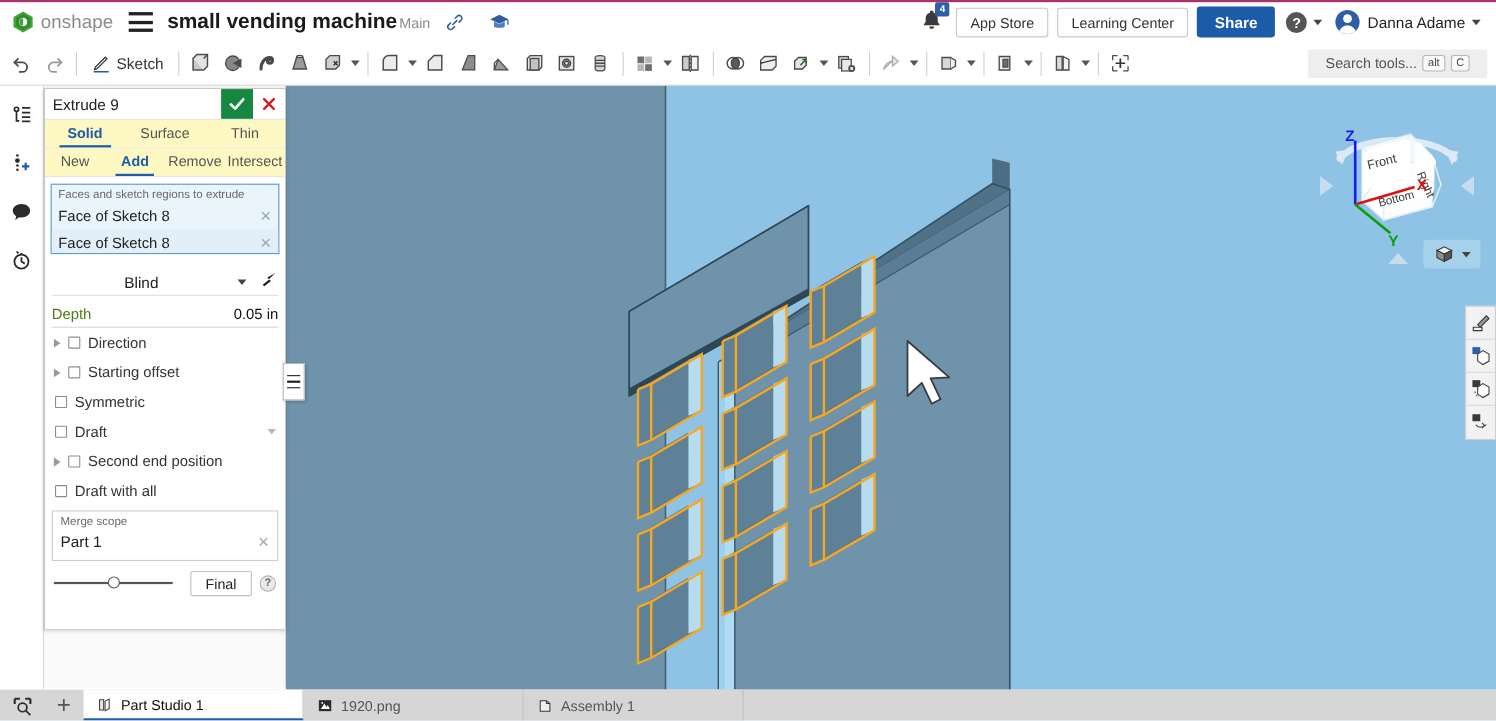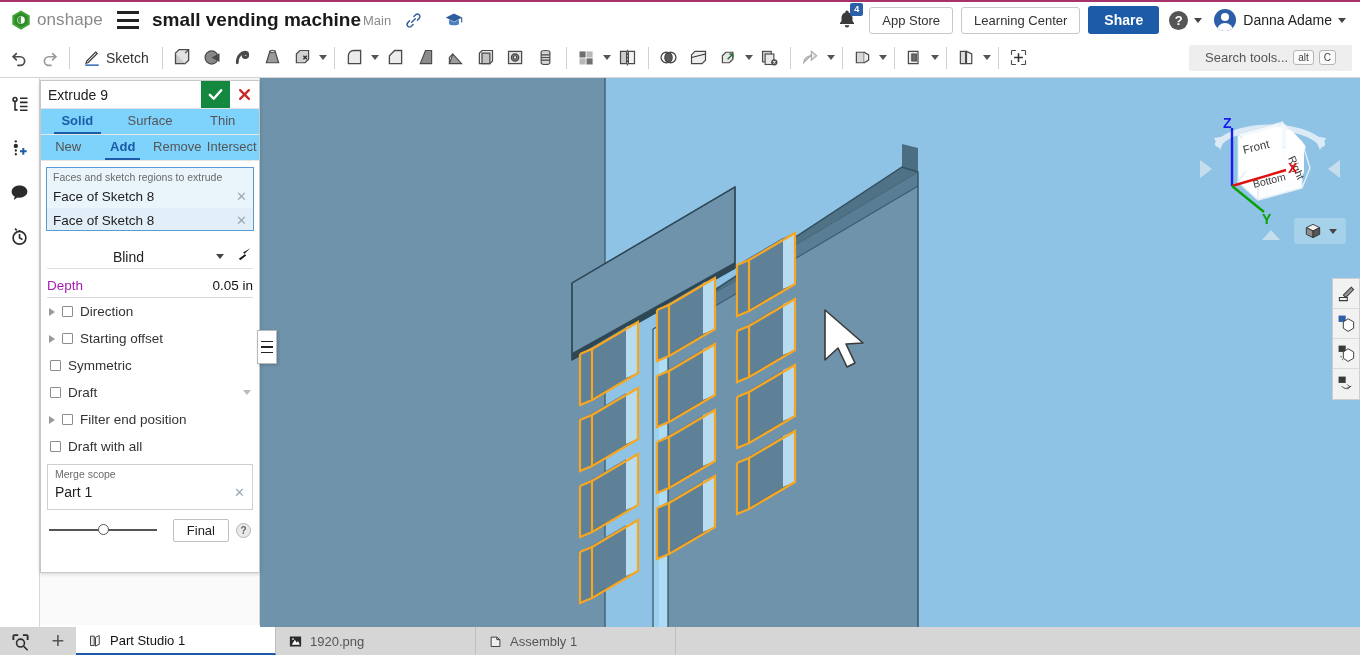--- a/index.html
+++ b/index.html
@@ -109,21 +109,21 @@
   }
   .dlg-title {
     height: 28px; display: flex; align-items: center; background: #fff;
     border-bottom: 1px solid #e2e2e2; padding-left: 7px;
   }
   .dlg-title span.t { font-size: 14px; color: #222; flex: 1; }
   .ok-btn { width: 29px; height: 27px; background: #14883e; color: #fff;
     display: flex; align-items: center; justify-content: center; cursor: pointer; }
   .cancel-btn { width: 29px; height: 27px; color: #c62828; display: flex;
     align-items: center; justify-content: center; cursor: pointer; font-size: 17px; font-weight: bold; }
-  .tabs1, .tabs2 { display: flex; background: #7dd3fc; }
+  .tabs1, .tabs2 { display: flex; background: #fef9c3; }
   .tabs1 { height: 26px; border-bottom: 1px solid #e6e6e6; }
   .tabs2 { height: 26px; border-bottom: 1px solid #e6e6e6; }
   .tab {
     flex: 1; font-size: 13px; text-align: center; line-height: 24px; color: #555; cursor: pointer;
     position: relative;
   }
   .tab.active { color: #1b5ba8; font-weight: bold; }
   .tab.active::after { content:""; position: absolute; left: 18%; right: 18%; bottom: 0;
     height: 2px; background: #1b5ba8; }
   .sel-box {
@@ -138,21 +138,21 @@
   .sel-row:nth-child(odd) { background: #e2eff9; }
   .sel-row .x { margin-left: auto; color: #9aa9b5; font-size: 13px; cursor: pointer; }
   .dd-row { display: flex; align-items: center; margin: 14px 6px 0 6px;
     border-bottom: 1px solid #e0e0e0; height: 24px; text-align: center; }
   .dd-row .v { font-size: 14px; color: #222; flex: 1; }
   .flip-ic { margin-left: 8px; cursor: pointer; }
   .depth-row {
     display: flex; align-items: center; margin: 5px 6px 0 6px; height: 24px;
     border-bottom: 1px solid #d8d8d8;
   }
-  .depth-row .k { font-size: 13.5px; color: #a21caf; }
+  .depth-row .k { font-size: 13.5px; color: #4d7c0f; }
   .depth-row .val { margin-left: auto; font-size: 13.5px; color: #111; }
   .opt {
     display: flex; align-items: center; height: 27px; padding-left: 8px; font-size: 13.5px;
     color: #333; cursor: pointer; gap: 7px;
   }
   .chev { width: 0; height: 0; border-top: 4.5px solid transparent;
     border-bottom: 4.5px solid transparent; border-left: 6px solid #999; flex: none; }
   .cbx { width: 11px; height: 11px; border: 1px solid #8d8d8d; background: #fff;
     border-radius: 1px; flex: none; }
   .msbox { margin: 4px 6px 0 6px; border: 1px solid #cfcfcf; height: 46px; padding: 3px 0 0 0; }
@@ -642,21 +642,21 @@
       <span>Symmetric</span>
     </div>
     <div class="opt" style="padding-left:9px;">
       <span class="cbx"></span>
       <span>Draft</span>
       <span class="caret" style="margin-left:auto;margin-right:8px;border-top-color:#bbb;"></span>
     </div>
     <div class="opt">
       <span class="chev"></span>
       <span class="cbx"></span>
-      <span>Filter end position</span>
+      <span>Second end position</span>
     </div>
     <div class="opt" style="padding-left:9px;">
       <span class="cbx"></span>
       <span>Draft with all</span>
     </div>
 
     <div class="msbox">
       <div class="lb">Merge scope</div>
       <div class="rw">
         <span>Part 1</span>

